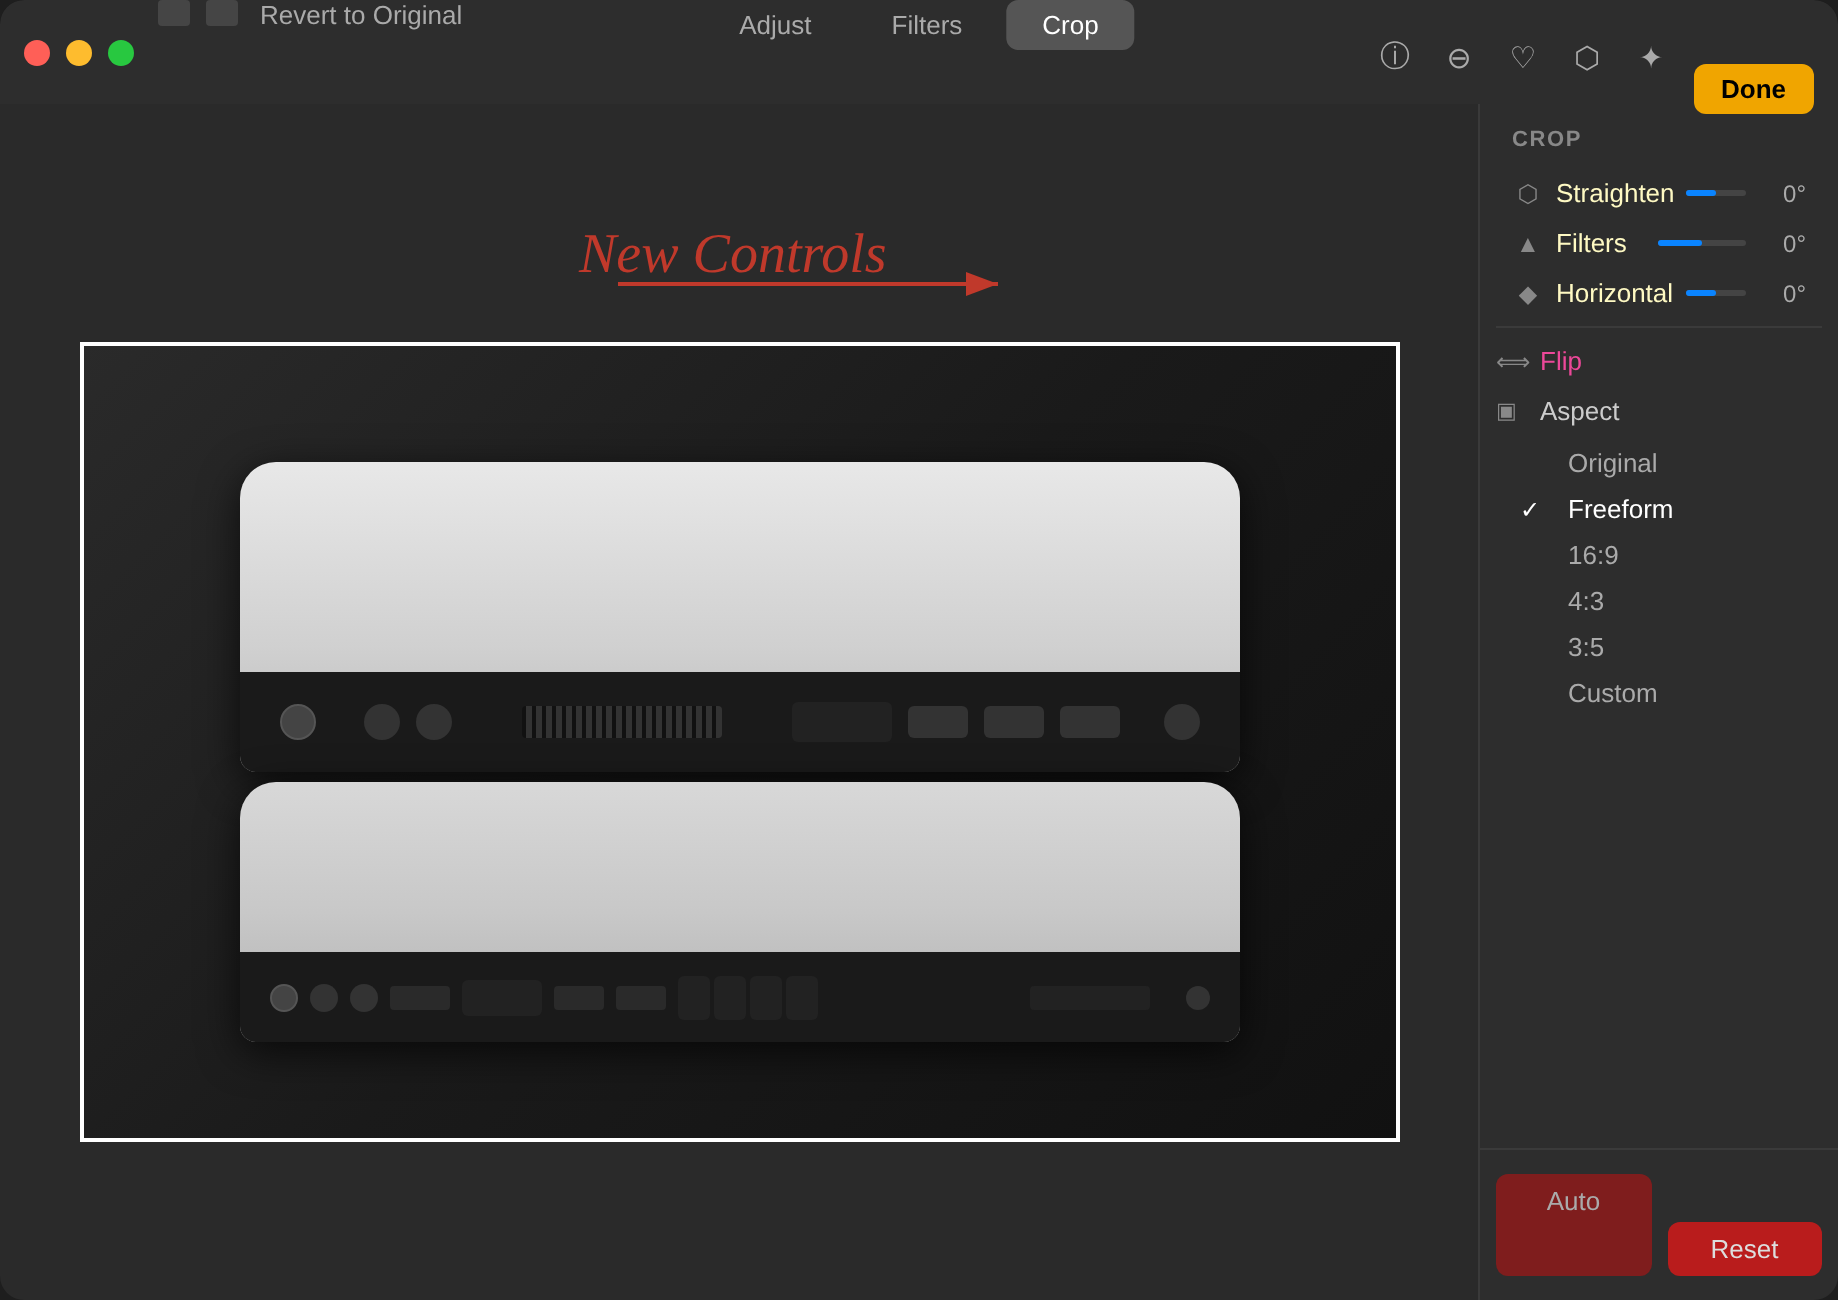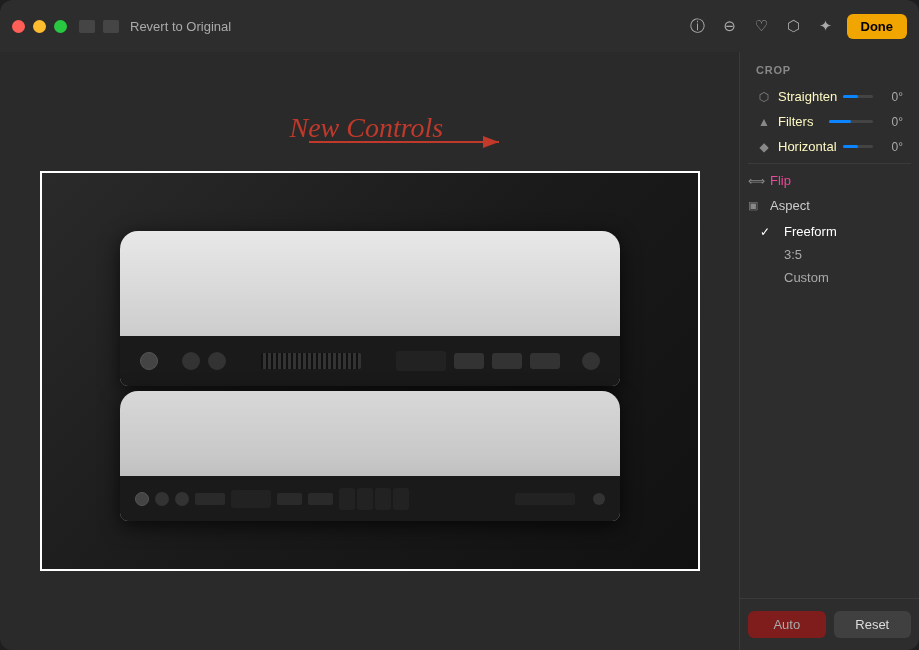--- a/index.html
+++ b/index.html
@@ -8,21 +8,20 @@
       height: 650px;
       background: #1e1e1e;
       font-family: -apple-system, BlinkMacSystemFont, 'Helvetica Neue', Arial, sans-serif;
       overflow: hidden;
       border-radius: 12px;
     }
 
     
     .titlebar {
       display: flex;
-      align-items: center;
       background: #2d2d2d;
       height: 52px;
       padding: 0 12px;
       position: relative;
       border-radius: 12px 12px 0 0;
     }
     .traffic-lights {
       display: flex;
       gap: 8px;
       align-items: center;
@@ -90,20 +89,21 @@
       cursor: pointer;
     }
     .done-btn {
       background: #f0a500;
       color: #000;
       font-size: 13px;
       font-weight: 600;
       padding: 5px 14px;
       border-radius: 6px;
       cursor: pointer;
+      margin-top: 32px;
     }
 
     
     .main {
       display: flex;
       height: calc(650px - 52px);
     }
 
     
     .content-area {
@@ -412,38 +412,44 @@
       text-align: center;
       border-radius: 6px;
       font-size: 13px;
       cursor: pointer;
     }
     .auto-btn {
       background: #7f1d1d;
       color: #aaa;
     }
     .reset-btn {
-      background: #404040;
+      background: #b91c1c;
       color: #ddd;
+      margin-top: 24px;
     }
   </style>
 </head>
 <body>
 
 <div class="titlebar">
   <div class="traffic-lights">
     <div class="traffic-light tl-close"></div>
     <div class="traffic-light tl-min"></div>
     <div class="traffic-light tl-max"></div>
   </div>
   <div class="window-controls">
     <div class="win-ctrl"></div>
     <div class="win-ctrl"></div>
   </div>
   <span class="revert-btn">Revert to Original</span>
+  <div class="nav-tabs">
+    <div class="nav-tab">Adjust</div>
+    <div class="nav-tab">Filters</div>
+    <div class="nav-tab active">Crop</div>
+  </div>
   <div class="titlebar-right">
     <div class="icon-btn">ⓘ</div>
     <div class="icon-btn">⊖</div>
     <div class="icon-btn">♡</div>
     <div class="icon-btn">⬡</div>
     <div class="icon-btn">✦</div>
     <div class="done-btn">Done</div>
   </div>
 </div>
 
@@ -551,23 +557,35 @@
       <span class="control-icon">⟺</span>
       <span class="flip-label">Flip</span>
     </div>
 
     <div class="aspect-header">
       <span class="aspect-icon">▣</span>
       <span class="aspect-label">Aspect</span>
     </div>
 
     <div class="aspect-options">
+      <div class="aspect-option">
+        <span class="checkmark"> </span>
+        <span>Original</span>
+      </div>
       <div class="aspect-option selected">
         <span class="checkmark">✓</span>
         <span>Freeform</span>
+      </div>
+      <div class="aspect-option">
+        <span class="checkmark"> </span>
+        <span>16:9</span>
+      </div>
+      <div class="aspect-option">
+        <span class="checkmark"> </span>
+        <span>4:3</span>
       </div>
       <div class="aspect-option">
         <span class="checkmark"> </span>
         <span>3:5</span>
       </div>
       <div class="aspect-option">
         <span class="checkmark"> </span>
         <span>Custom</span>
       </div>
     </div>

